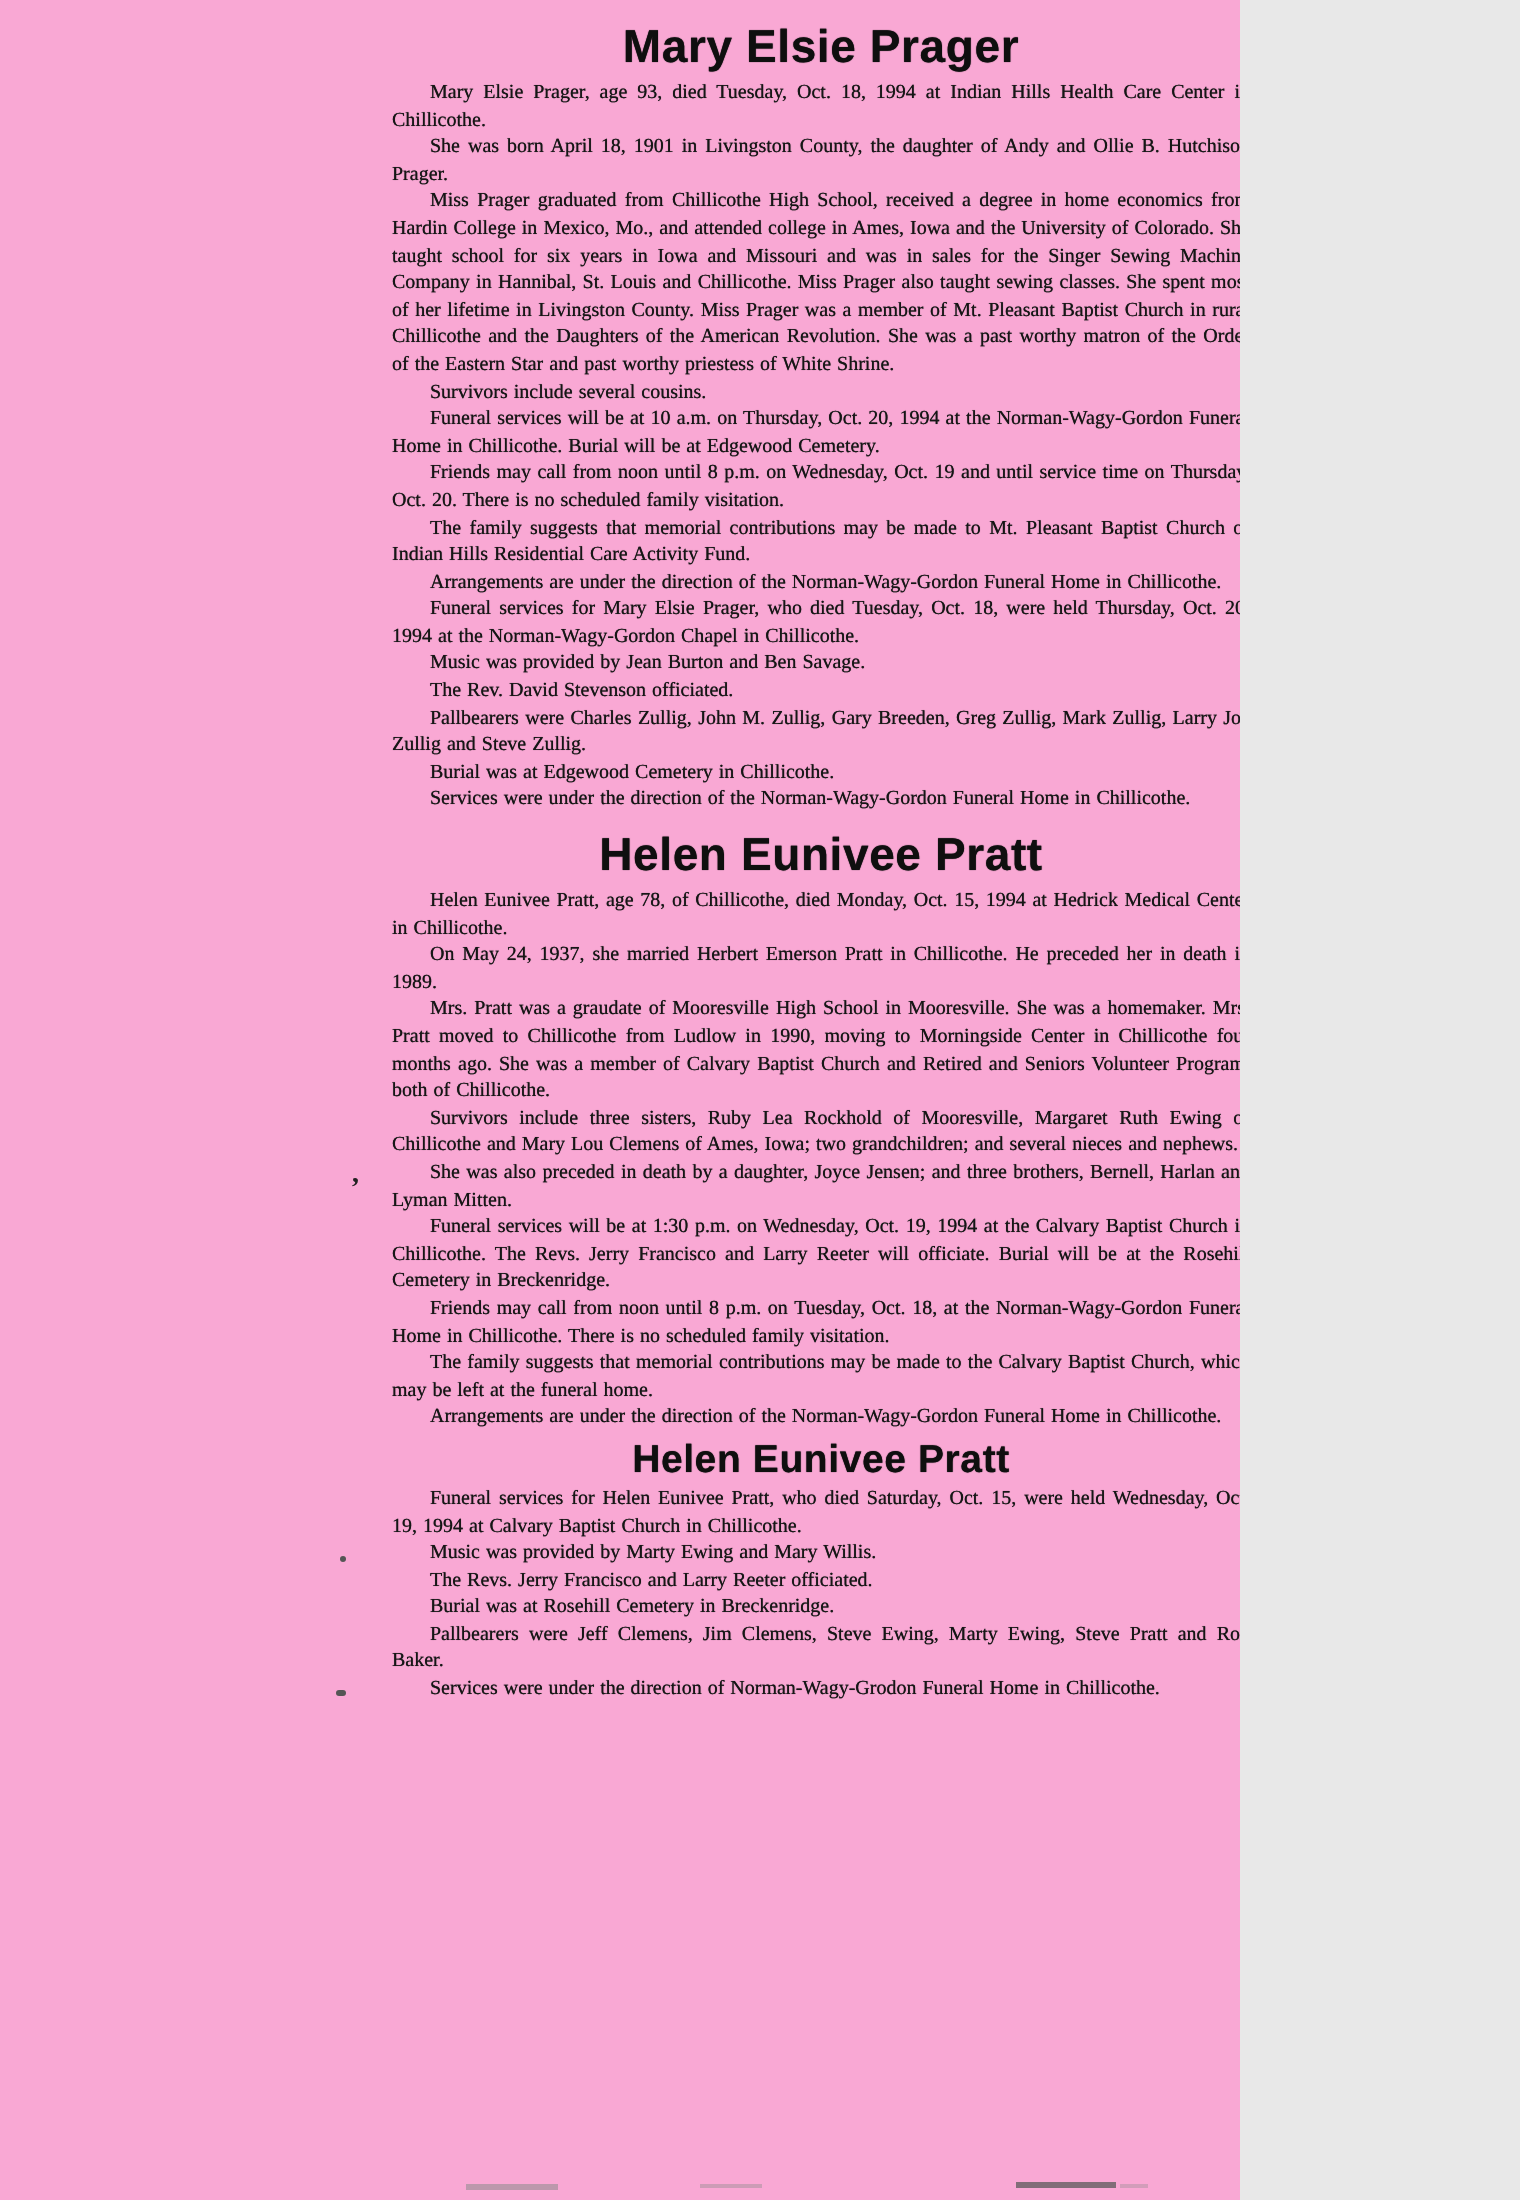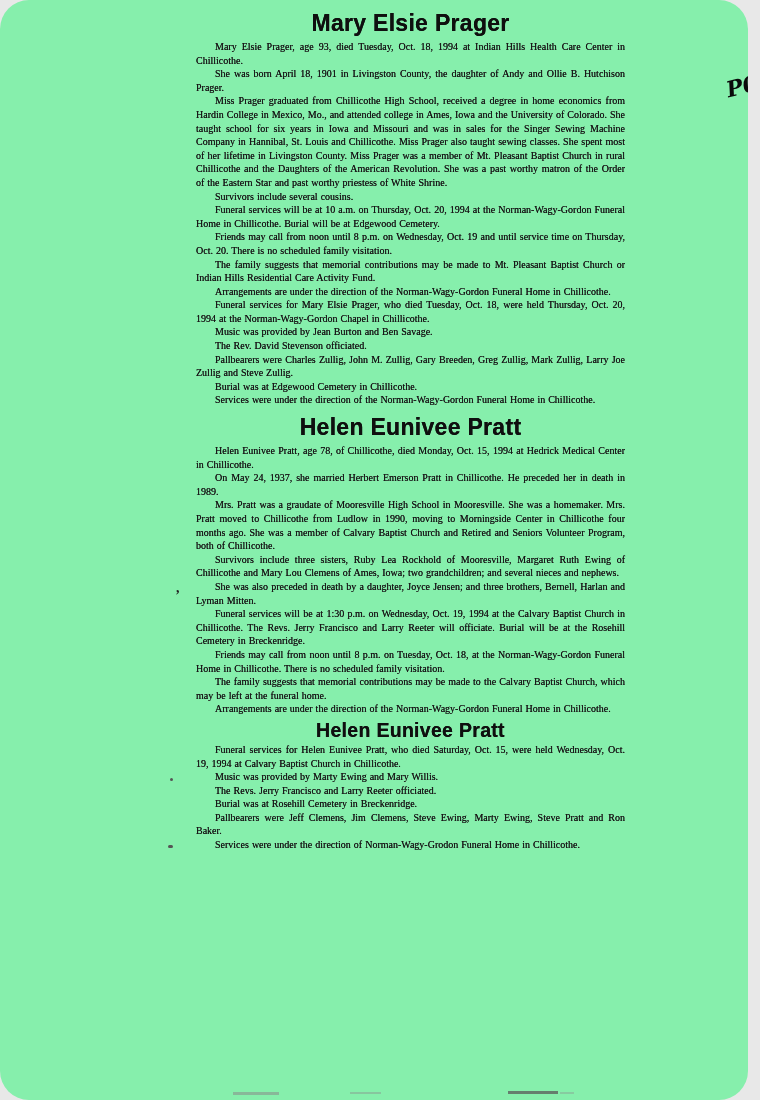--- a/index.html
+++ b/index.html
@@ -1,24 +1,23 @@
 <!DOCTYPE html>
 <html><head>
 <meta charset="utf-8">
 <style>
   html, body { margin: 0; padding: 0; background: #e8e8e8; }
   .page {
     position: relative;
-    width: 748px;
+    width: 620px;
     height: 1100px;
-    background: #86efac;
+    background: #f9a8d4;
     overflow: hidden;
     font-family: "Liberation Serif", serif;
     color: #161616;
-    border-radius: 29px;
   }
   .column {
     position: absolute;
     left: 196px;
     top: 10px;
     width: 429px;
   }
   .headline {
     font-family: "Liberation Sans", sans-serif;
     font-weight: bold;

